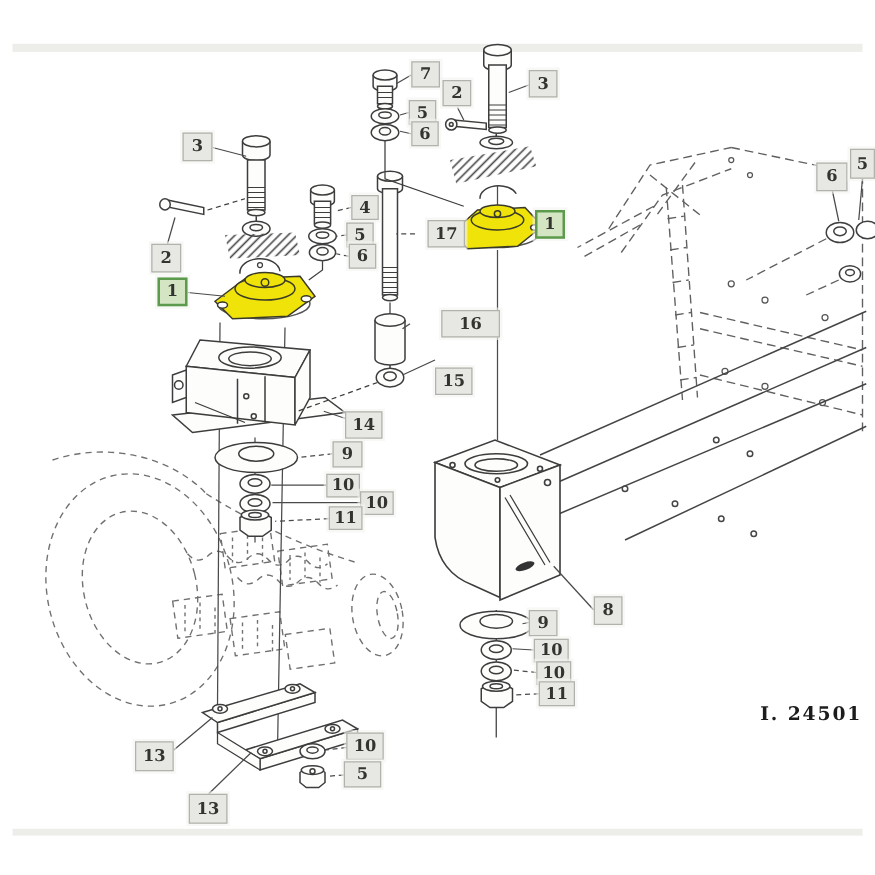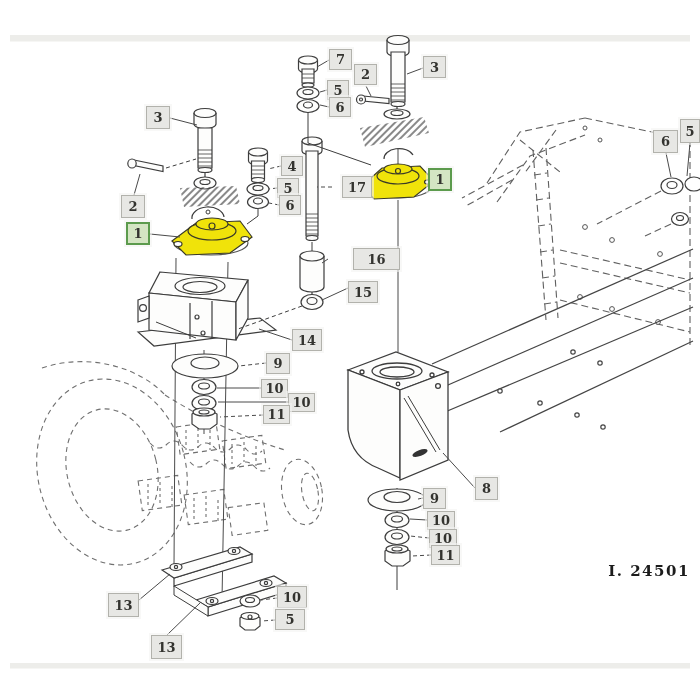--- a/index.html
+++ b/index.html
@@ -331,22 +331,22 @@
 
 <div id="callout-layer">
       <div class="callout" style="left: 146px; top: 106px; width: 24px; height: 23px;">3</div>
       <div class="callout" style="left: 121px; top: 195px; width: 24px; height: 23px;">2</div>
       <div class="callout green" style="left: 126px; top: 222px; width: 24px; height: 23px;">1</div>
       <div class="callout" style="left: 281px; top: 156px; width: 22px; height: 20px;">4</div>
       <div class="callout" style="left: 277px; top: 178px; width: 22px; height: 20px;">5</div>
       <div class="callout" style="left: 279px; top: 195px; width: 22px; height: 20px;">6</div>
       <div class="callout" style="left: 332px; top: 176px; width: 30px; height: 22px; margin-left: 10px;">17</div>
       <div class="callout" style="left: 328px; top: 248px; width: 47px; height: 22px; margin-left: 25px;">16</div>
-      <div class="callout" style="left: 348px; top: 281px; width: 30px; height: 22px;">15</div>
-      <div class="callout" style="left: 292px; top: 329px; width: 30px; height: 22px;">14</div>
+      <div class="callout" style="left: 348px; top: 294px; width: 30px; height: 22px;">15</div>
+      <div class="callout" style="left: 276px; top: 329px; width: 30px; height: 22px;">14</div>
       <div class="callout" style="left: 266px; top: 353px; width: 24px; height: 21px;">9</div>
       <div class="callout" style="left: 261px; top: 379px; width: 27px; height: 19px;">10</div>
       <div class="callout" style="left: 288px; top: 393px; width: 27px; height: 19px;">10</div>
       <div class="callout" style="left: 263px; top: 405px; width: 27px; height: 19px;">11</div>
       <div class="callout" style="left: 108px; top: 593px; width: 31px; height: 24px;">13</div>
       <div class="callout" style="left: 151px; top: 635px; width: 31px; height: 24px;">13</div>
       <div class="callout" style="left: 277px; top: 586px; width: 30px; height: 22px;">10</div>
       <div class="callout" style="left: 275px; top: 609px; width: 30px; height: 21px;">5</div>
       <div class="callout" style="left: 329px; top: 49px; width: 23px; height: 21px;">7</div>
       <div class="callout" style="left: 327px; top: 80px; width: 22px; height: 20px;">5</div>

